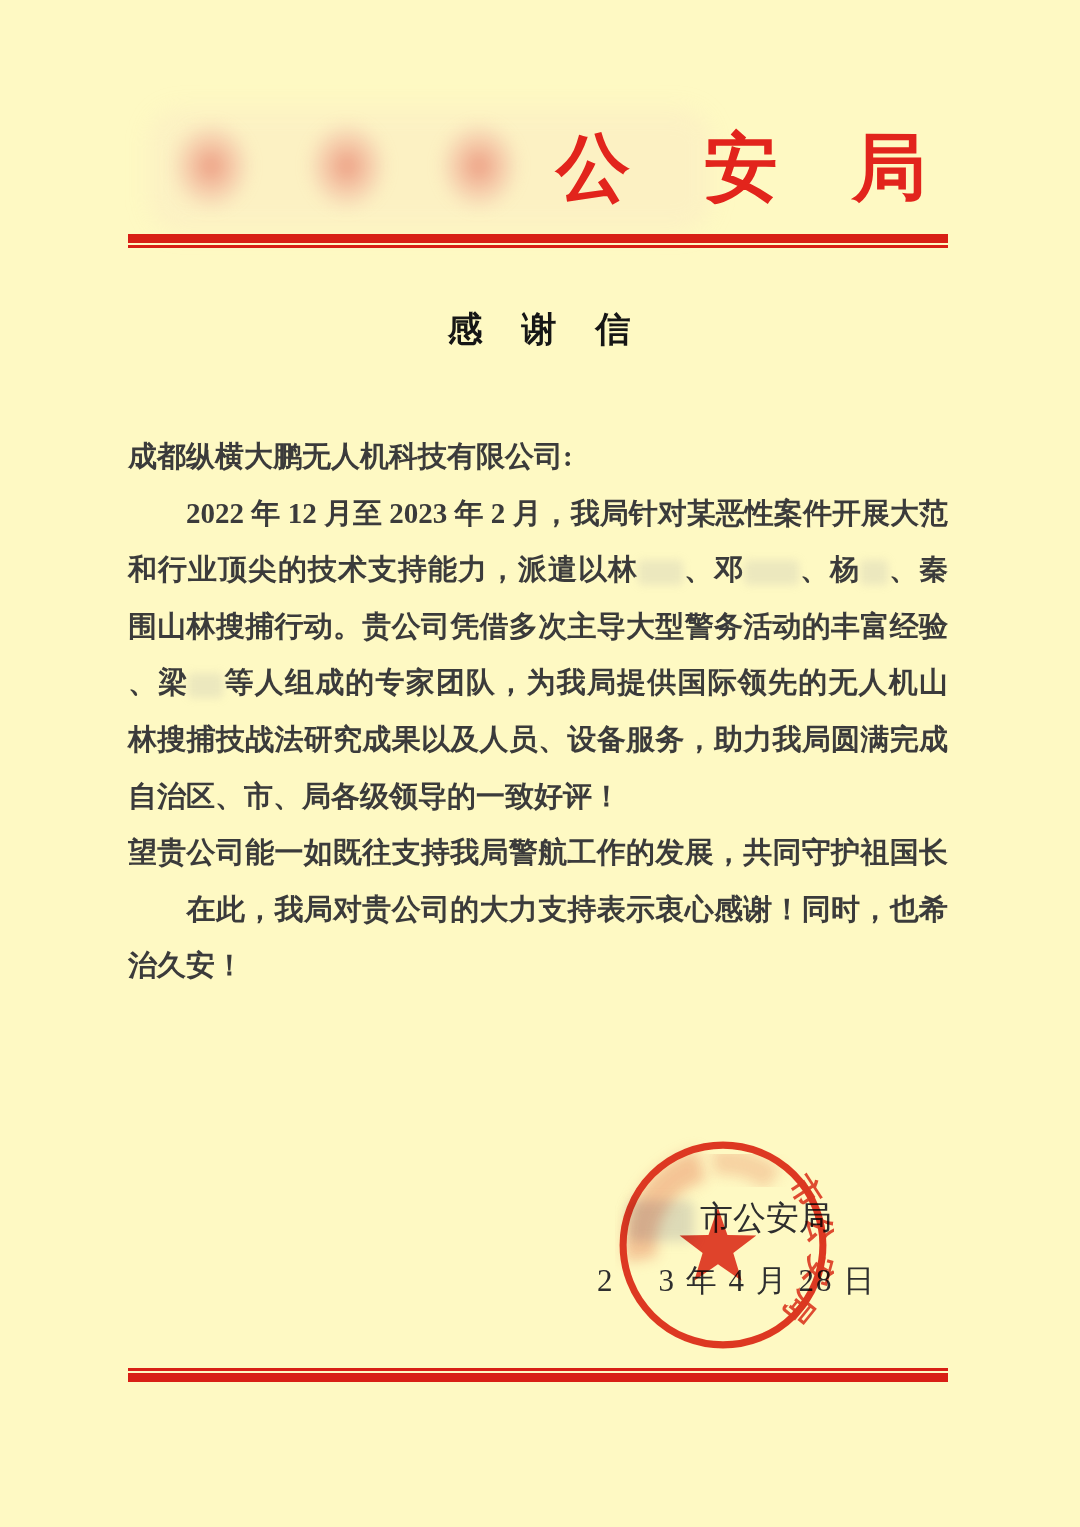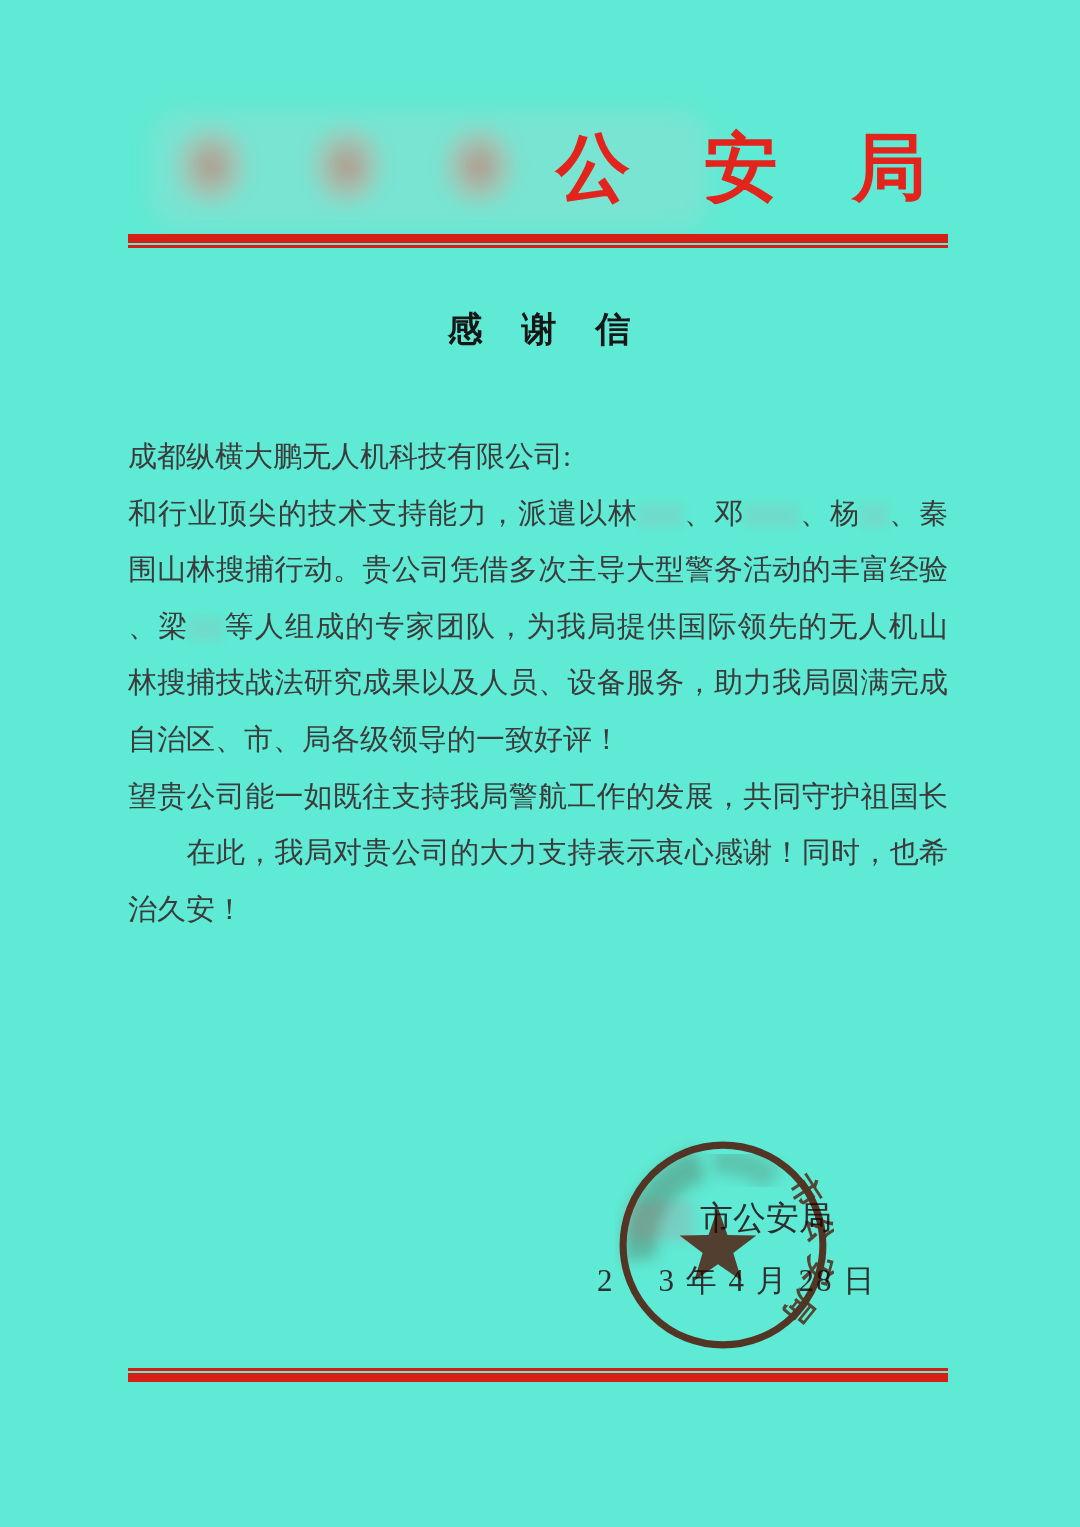--- a/index.html
+++ b/index.html
@@ -1,19 +1,19 @@
 <!DOCTYPE html>
 <html><head>
 <meta charset="utf-8">
 <style>
   html,body{margin:0;padding:0;background:#ffffff;}
   .page{
     position:relative;
     width:1080px;height:1527px;
-    background:#5eead4;
+    background:#fef9c3;
     overflow:hidden;
     font-family:"Liberation Serif","DejaVu Serif",serif;
     color:#3b3b3b;
   }
 
   
   .blob{
     position:absolute;top:112px;width:98px;height:108px;
     background:radial-gradient(closest-side, rgba(225,90,80,0.55), rgba(236,150,140,0.30) 55%, rgba(255,255,255,0) 85%);
     filter:blur(7px);
@@ -48,20 +48,21 @@
   }
 
   
   .body-lines{
     position:absolute;left:128px;top:428px;width:820px;
     font-size:29px;line-height:56.6px;color:#3b3b3b;
   }
   .bline{
     white-space:nowrap;
     text-align:justify;
+    font-weight:bold;
   }
   .bline.just{text-align-last:justify;}
   .redact{
     display:inline-block;height:0.85em;vertical-align:middle;
     background:rgba(175,175,175,0.22);filter:blur(4px);border-radius:5px;
   }
 
   
   .sig-row{
     position:absolute;left:628px;top:1196px;z-index:2;
@@ -98,20 +99,21 @@
   <div class="rule rule-top">
     <div class="rl thick"></div>
     <div class="rl gap2"></div>
     <div class="rl thin"></div>
   </div>
 
   <div class="letter-title">感　谢　信</div>
 
   <div class="body-lines">
       <div class="bline">成都纵横大鹏无人机科技有限公司:</div>
+      <div class="bline just">　　2022 年 12 月至 2023 年 2 月，我局针对某恶性案件开展大范</div>
       <div class="bline just">和行业顶尖的技术支持能力，派遣以林<span class="redact" style="width: 45px;"></span>、邓<span class="redact" style="width: 55px;"></span>、杨<span class="redact" style="width: 28px;"></span>、秦</div>
       <div class="bline just">围山林搜捕行动。贵公司凭借多次主导大型警务活动的丰富经验</div>
       <div class="bline just">、梁<span class="redact" style="width: 35px;"></span>等人组成的专家团队，为我局提供国际领先的无人机山</div>
       <div class="bline just">林搜捕技战法研究成果以及人员、设备服务，助力我局圆满完成</div>
       <div class="bline">自治区、市、局各级领导的一致好评！</div>
       <div class="bline just">望贵公司能一如既往支持我局警航工作的发展，共同守护祖国长</div>
       <div class="bline just">　　在此，我局对贵公司的大力支持表示衷心感谢！同时，也希</div>
       <div class="bline">治久安！</div>
     </div>
 

